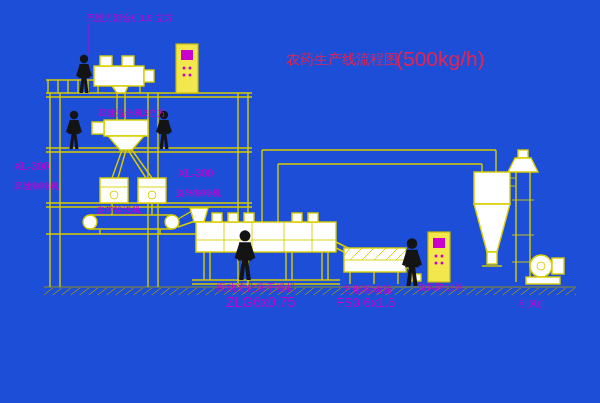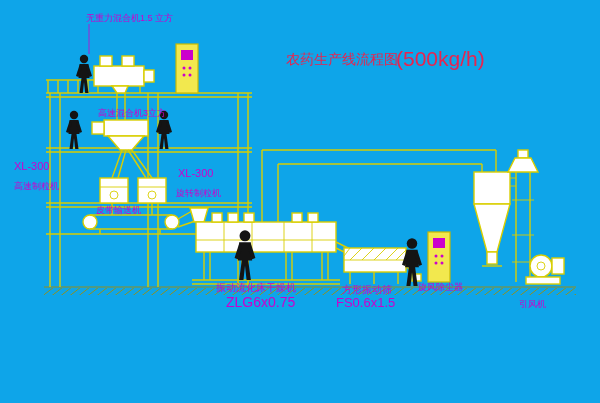--- a/index.html
+++ b/index.html
@@ -1,17 +1,17 @@
 <!DOCTYPE html>
 <html><head>
 <meta charset="utf-8">
 <style>
   html,body { margin:0; padding:0; background:#ffffff; }
   .canvas {
-    position:relative; width:600px; height:403px; background:#0ea5e9;
+    position:relative; width:600px; height:403px; background:#1d4ed8;
     font-family:"Liberation Sans", sans-serif; overflow:hidden;text-align:center;
   }
   svg text { font-family:"Liberation Sans", sans-serif; }
   .y     { stroke:#d9ce00; fill:none; stroke-width:1.4; }
   .ythin { stroke:#d9ce00; fill:none; stroke-width:0.9; }
   .wfill { fill:#ffffff; stroke:#d9ce00; stroke-width:1.4; }
   .yfill { fill:#f2e84e; stroke:#c9b900; stroke-width:1.2; }
   .mgfill{ fill:#cc00cc; }
   .mgline{ stroke:#cc00cc; stroke-width:0.8; }
   .lbl   { fill:#cc00cc; }

